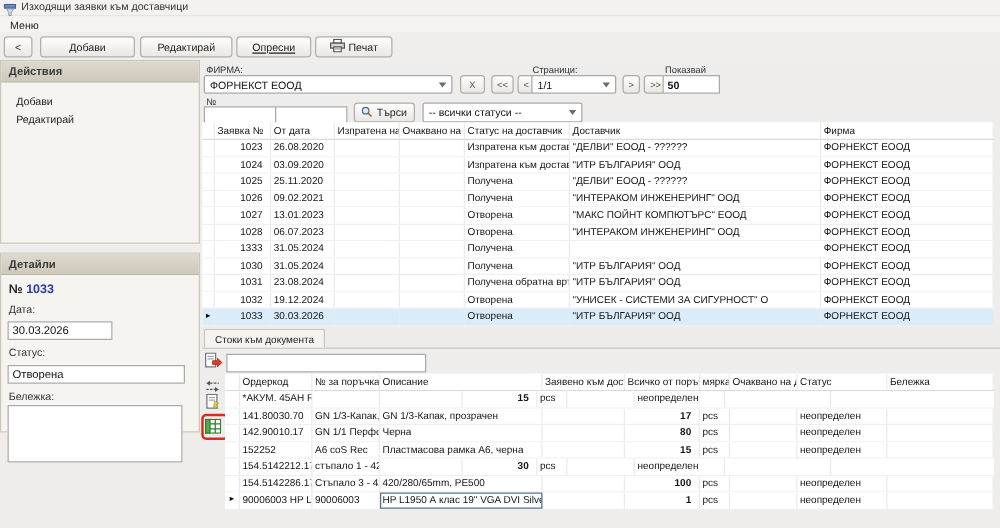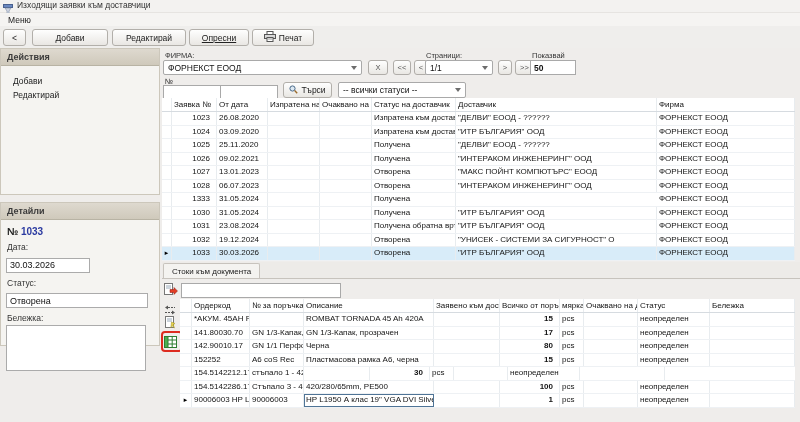--- a/index.html
+++ b/index.html
@@ -323,21 +323,20 @@
             <div class="gc" style="width: 60px;">Всичко от поръчки</div>
             <div class="gc" style="width: 24px;">мярка</div>
             <div class="gc" style="width: 54px;">Очаквано на дата</div>
             <div class="gc" style="width: 72px;">Статус</div>
             <div class="gc" style="width: 85px;">Бележка</div>
           </div>
           <div class="gr">
             <div class="gc gut" style="width: 12px;"></div>
             <div class="gc" style="width: 58px;">*АКУМ. 45АН ROMBA</div>
             <div class="gc" style="width: 54px;"></div>
-            <div class="gc" style="width: 130px;">ROMBAT TORNADA 45 Ah 420A</div>
             <div class="gc" style="width: 66px;"></div>
             <div class="gc rt bd" style="width: 60px;">15</div>
             <div class="gc" style="width: 24px;">pcs</div>
             <div class="gc" style="width: 54px;"></div>
             <div class="gc" style="width: 72px;">неопределен</div>
             <div class="gc" style="width: 85px;"></div>
           </div>
           <div class="gr">
             <div class="gc gut" style="width: 12px;"></div>
             <div class="gc" style="width: 58px;">141.80030.70</div>

